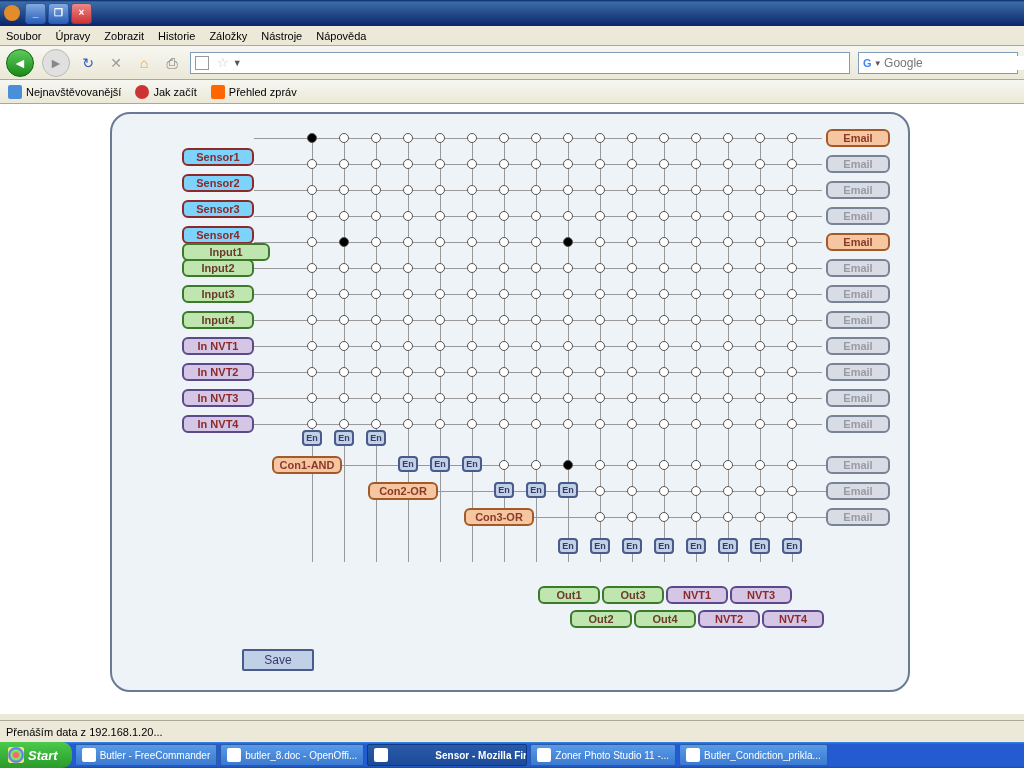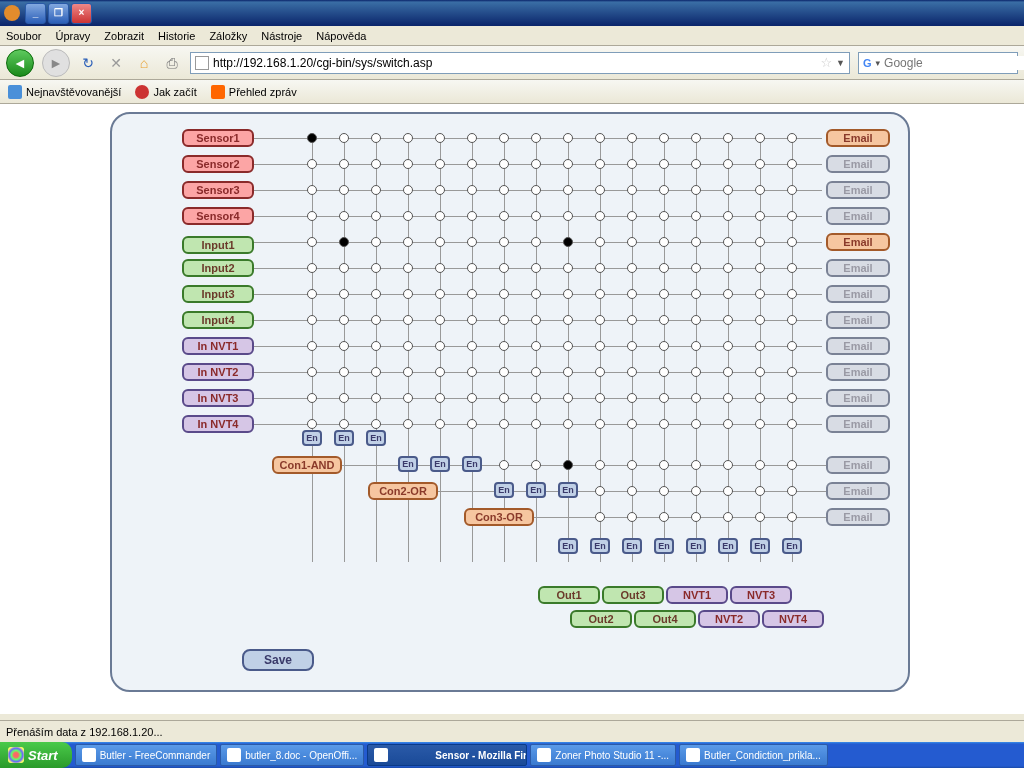--- a/index.html
+++ b/index.html
@@ -42,31 +42,31 @@
 .bicon { width:14px; height:14px; display:inline-block; }
 .bicon.blue { background:#4a90d9; border-radius:2px; }
 .bicon.red { background:#c33; border-radius:50%; }
 .bicon.rss { background:#f60; border-radius:2px; }
 
 
 .content { background:#fff; height:610px; overflow:hidden; position:relative; }
 .panel { position:absolute; left:110px; top:8px; width:800px; height:580px; background:#eef3f8; border:2px solid #6a7a95; border-radius:20px; }
 .matrix { position:absolute; left:70px; top:12px; }
 .pill { position:absolute; height:18px; border:2px solid; border-radius:6px; text-align:center; line-height:14px; font-size:11px; font-weight:bold; cursor:pointer; }
-.pill.red { background:#fca5a5; border-color:#8a2a2a; color:#8a2a2a; }
+.pill.red { background:#7dd3fc; border-color:#8a2a2a; color:#8a2a2a;margin-top:19px; }
 .pill.green { background:#c0e6b0; border-color:#3a7a2a; color:#6a3a2a; }
 .pill.purple { background:#d6c6e6; border-color:#5a4a8a; color:#8a2a2a; }
 .pill.orange { background:#f6c6a0; border-color:#a35a2a; color:#8a3a2a; }
 .pill.gray { background:#d8dce4; border-color:#7a8295; color:#9a9aa5; }
 .node { position:absolute; width:10px; height:10px; border:1px solid #555; background:#fff; border-radius:50%; cursor:pointer; }
 .node.filled { background:#000; }
 .hline { position:absolute; height:1px; background:#999; }
 .vline { position:absolute; width:1px; background:#999; }
 .en { position:absolute; width:20px; height:16px; background:#c0d0e6; border:2px solid #4a5a8a; border-radius:4px; font-size:9px; text-align:center; line-height:12px; color:#3a3a6a; font-weight:bold; cursor:pointer; }
-.save { position:absolute; width:72px; height:22px; background:#c0d0e6; border:2px solid #4a5a8a; border-radius:8px; text-align:center; line-height:18px; color:#3a3a6a; font-weight:bold; font-size:12px; cursor:pointer; }
+.save { position:absolute; width:72px; height:22px; background:#c0d0e6; border:2px solid #4a5a8a; border-radius:2px; text-align:center; line-height:18px; color:#3a3a6a; font-weight:normal; font-size:12px; cursor:pointer; }
 
 
 .statusbar { position:absolute; bottom:26px; left:0; right:0; height:22px; background:#ece9d8; border-top:1px solid #aca899; display:flex; align-items:center; padding:0 6px; font-size:11px; }
 
 
 .taskbar { position:absolute; bottom:0; left:0; right:0; height:26px; background:linear-gradient(to bottom,#3a8ee8,#245bd0 8%,#245bd0 92%,#1a4aa8); display:flex; align-items:center; }
 .startbtn { height:26px; padding:0 14px 0 8px; background:linear-gradient(to bottom,#4aca4a,#2a9a2a); color:#fff; font-weight:bold; font-style:italic; font-size:13px; display:flex; align-items:center; border-radius:0 10px 10px 0; }
 .startbtn::before { content:''; width:16px; height:16px; background:radial-gradient(circle,#f66 20%,#6f6 40%,#66f 60%,#ff6 80%); border-radius:3px; margin-right:4px; }
 .taskbtn { height:22px; margin-left:3px; padding:0 6px; background:linear-gradient(to bottom,#5a9ae8,#3a7ad0); border:1px solid #2a5aa8; border-radius:2px; color:#fff; font-size:10px; display:flex; align-items:center; max-width:160px; white-space:nowrap; overflow:hidden; }
 .taskbtn.active { background:linear-gradient(to bottom,#2a5aa8,#1a4a98); border:1px solid #0a3a88;gap:43px; }
@@ -98,21 +98,20 @@
 
 <div class="navtoolbar">
   <div class="navbtn back">◄</div>
   <div class="navbtn fwd">►</div>
   <span class="toolicon reload">↻</span>
   <span class="toolicon stop">✕</span>
   <span class="toolicon home">⌂</span>
   <span class="toolicon print">⎙</span>
   <div class="urlbox">
     <span class="pageicon"></span>
-    <input value="http://192.168.1.20/cgi-bin/sys/switch.asp" style="">
     <span class="star">☆</span>
     <span class="dd">▼</span>
   </div>
   <div class="searchbox">
     <span class="g">G</span>
     <span style="color:#555;font-size:9px;margin-right:4px">▾</span>
     <input placeholder="Google" style="">
 
   </div>
 </div>
@@ -220,21 +219,21 @@
         <div class="node" style="left:349px;top:85px"></div>
         <div class="node" style="left:381px;top:85px"></div>
         <div class="node" style="left:413px;top:85px"></div>
         <div class="node" style="left:445px;top:85px"></div>
         <div class="node" style="left:477px;top:85px"></div>
         <div class="node" style="left:509px;top:85px"></div>
         <div class="node" style="left:541px;top:85px"></div>
         <div class="node" style="left:573px;top:85px"></div>
         <div class="node" style="left:605px;top:85px"></div>
         <div class="pill gray" style="left:644px;top:81px;width:64px">Email</div>
-        <div class="pill green" style="left:0;top:110px;width:72px">Input1</div>
+        <div class="pill green" style="left:0;top:117px;width:88px">Input1</div>
         <div class="hline" style="left:72px;top:116px;width:568px"></div>
         <div class="node" style="left:125px;top:111px"></div>
         <div class="node filled" style="left:157px;top:111px"></div>
         <div class="node" style="left:189px;top:111px"></div>
         <div class="node" style="left:221px;top:111px"></div>
         <div class="node" style="left:253px;top:111px"></div>
         <div class="node" style="left:285px;top:111px"></div>
         <div class="node" style="left:317px;top:111px"></div>
         <div class="node" style="left:349px;top:111px"></div>
         <div class="node filled" style="left:381px;top:111px"></div>

